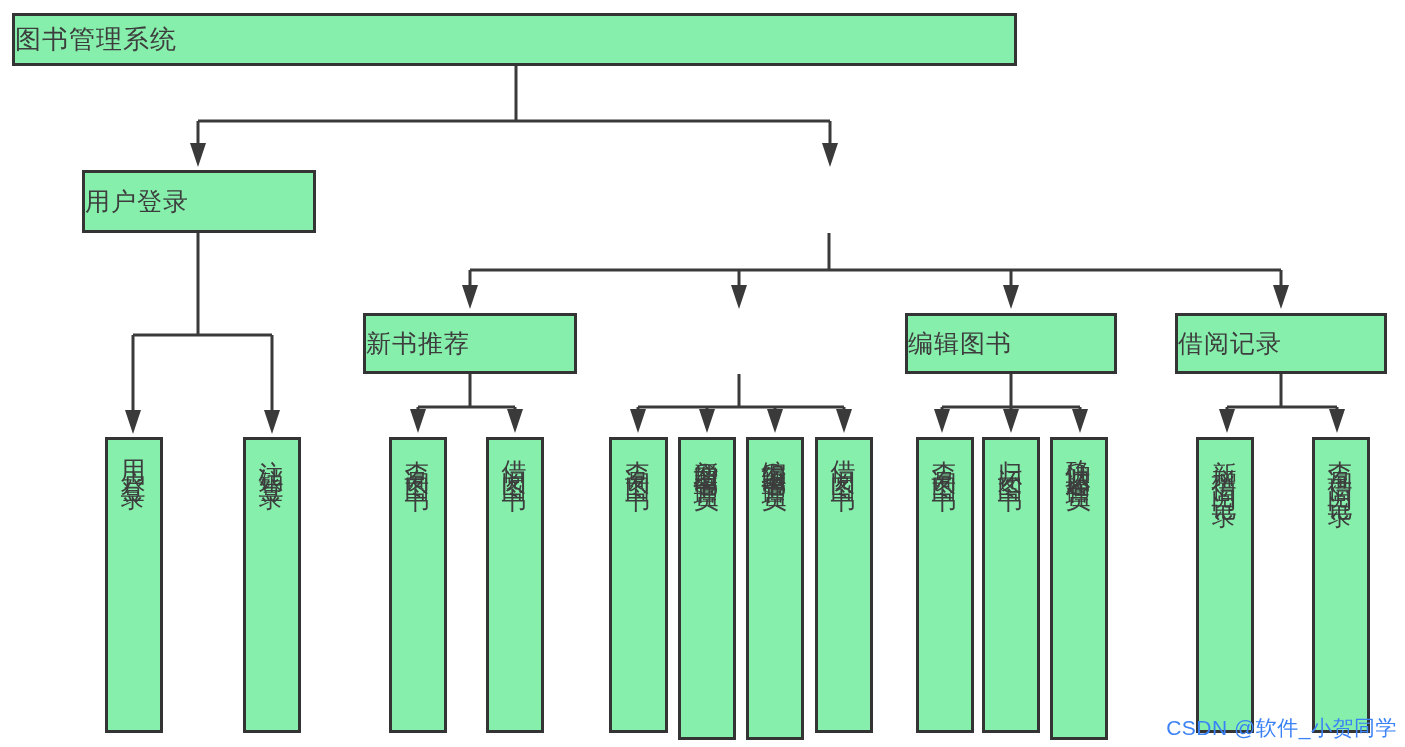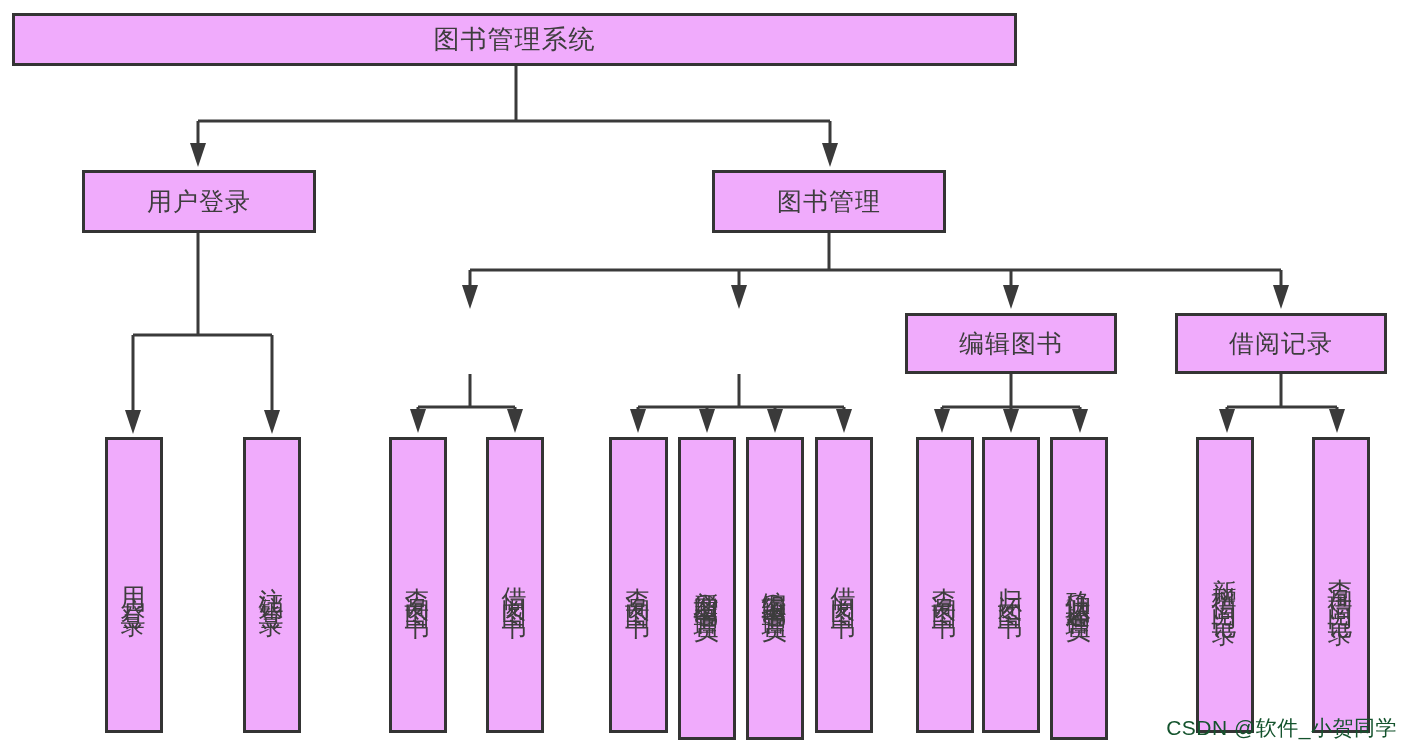--- a/index.html
+++ b/index.html
@@ -2,34 +2,34 @@
 <html><head>
 <meta charset="utf-8">
 <style>
   html,body{margin:0;padding:0;background:#ffffff;}
   #canvas{
     position:relative;width:1405px;height:747px;background:#ffffff;overflow:hidden;
     font-family:"Liberation Sans", sans-serif;
   }
   svg.connectors{position:absolute;left:0;top:0;z-index:1;}
   .node{
-    position:absolute;box-sizing:border-box;background:#f0abfc;
+    position:absolute;box-sizing:border-box;background:#86efac;
     border:3px solid #343434;color:#3d3d3d;
-    display:flex;align-items:center;justify-content:center;
+    display:flex;align-items:center;
     z-index:2;font-size:25px;letter-spacing:1px;white-space:nowrap;
   }
   .node.root{font-size:26px;}
   .node.leaf{
     writing-mode:vertical-rl;text-orientation:mixed;
     font-size:25px;letter-spacing:9px;white-space:normal;
   }
   .node.leaf.long{letter-spacing:4px;}
   .watermark{
     position:absolute;right:8px;bottom:5px;z-index:5;
-    color:#14532d;font-size:21px;letter-spacing:0.5px;white-space:nowrap;
+    color:#3b82f6;font-size:21px;letter-spacing:0.5px;white-space:nowrap;
   }
 </style>
 </head>
 <body>
 
 <div id="canvas">
 
   <svg class="connectors" width="1405" height="747" viewBox="0 0 1405 747">
     <path d="M516,66 V121 M198,121 H830 M198,121 V147 M830,121 V147
          M198,233 V335 M133,335 H272 M133,335 V414 M272,335 V414
@@ -61,24 +61,24 @@
     </g>
   </svg>
 
   <div class="node root" style="left:12px;top:13px;width:1005px;height:53px">
     <span>图书管理系统</span>
   </div>
 
   <div class="node" style="left:82px;top:170px;width:234px;height:63px">
     <span>用户登录</span>
   </div>
-  <div class="node" style="left:712px;top:170px;width:234px;height:63px">
-    <span>图书管理</span>
+
+  <div class="node" style="left:363px;top:313px;width:214px;height:61px">
+    <span>新书推荐</span>
   </div>
-
   <div class="node" style="left:905px;top:313px;width:212px;height:61px">
     <span>编辑图书</span>
   </div>
   <div class="node" style="left:1175px;top:313px;width:212px;height:61px">
     <span>借阅记录</span>
   </div>
 
   <div class="node leaf" style="left:105px;top:437px;width:58px;height:296px">
     <span>用户登录</span>
   </div>

